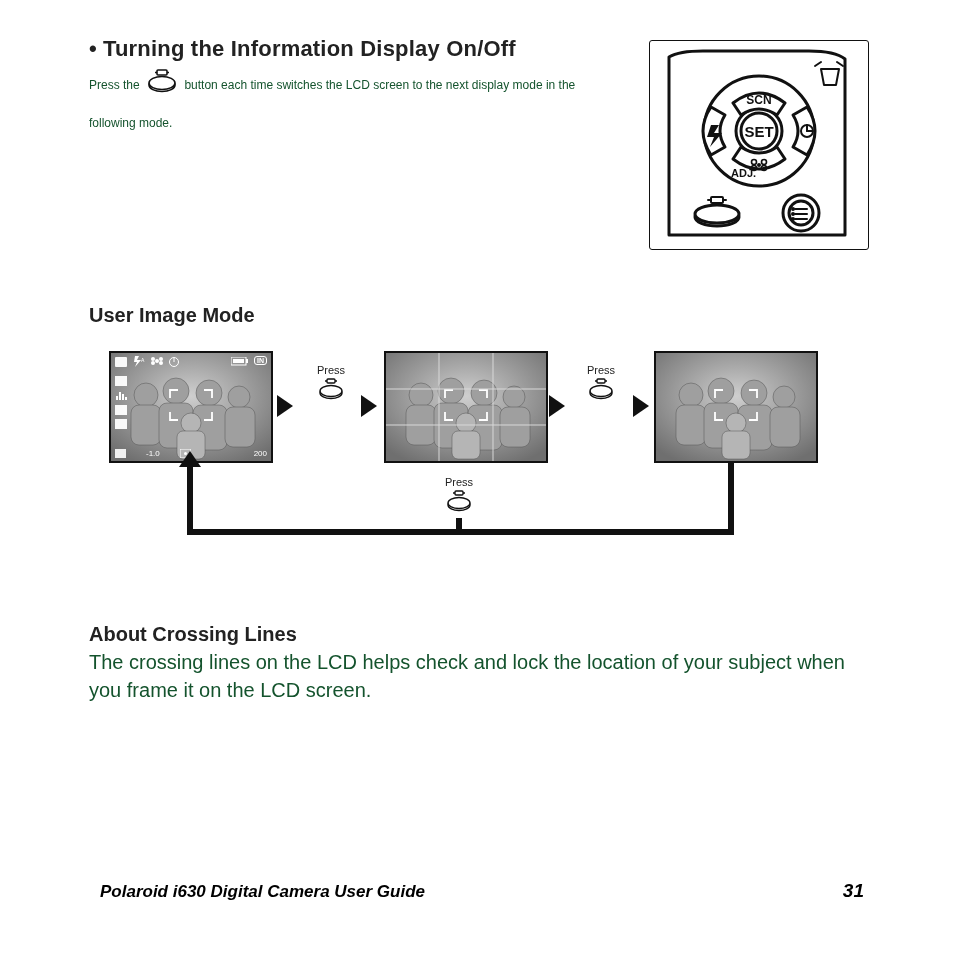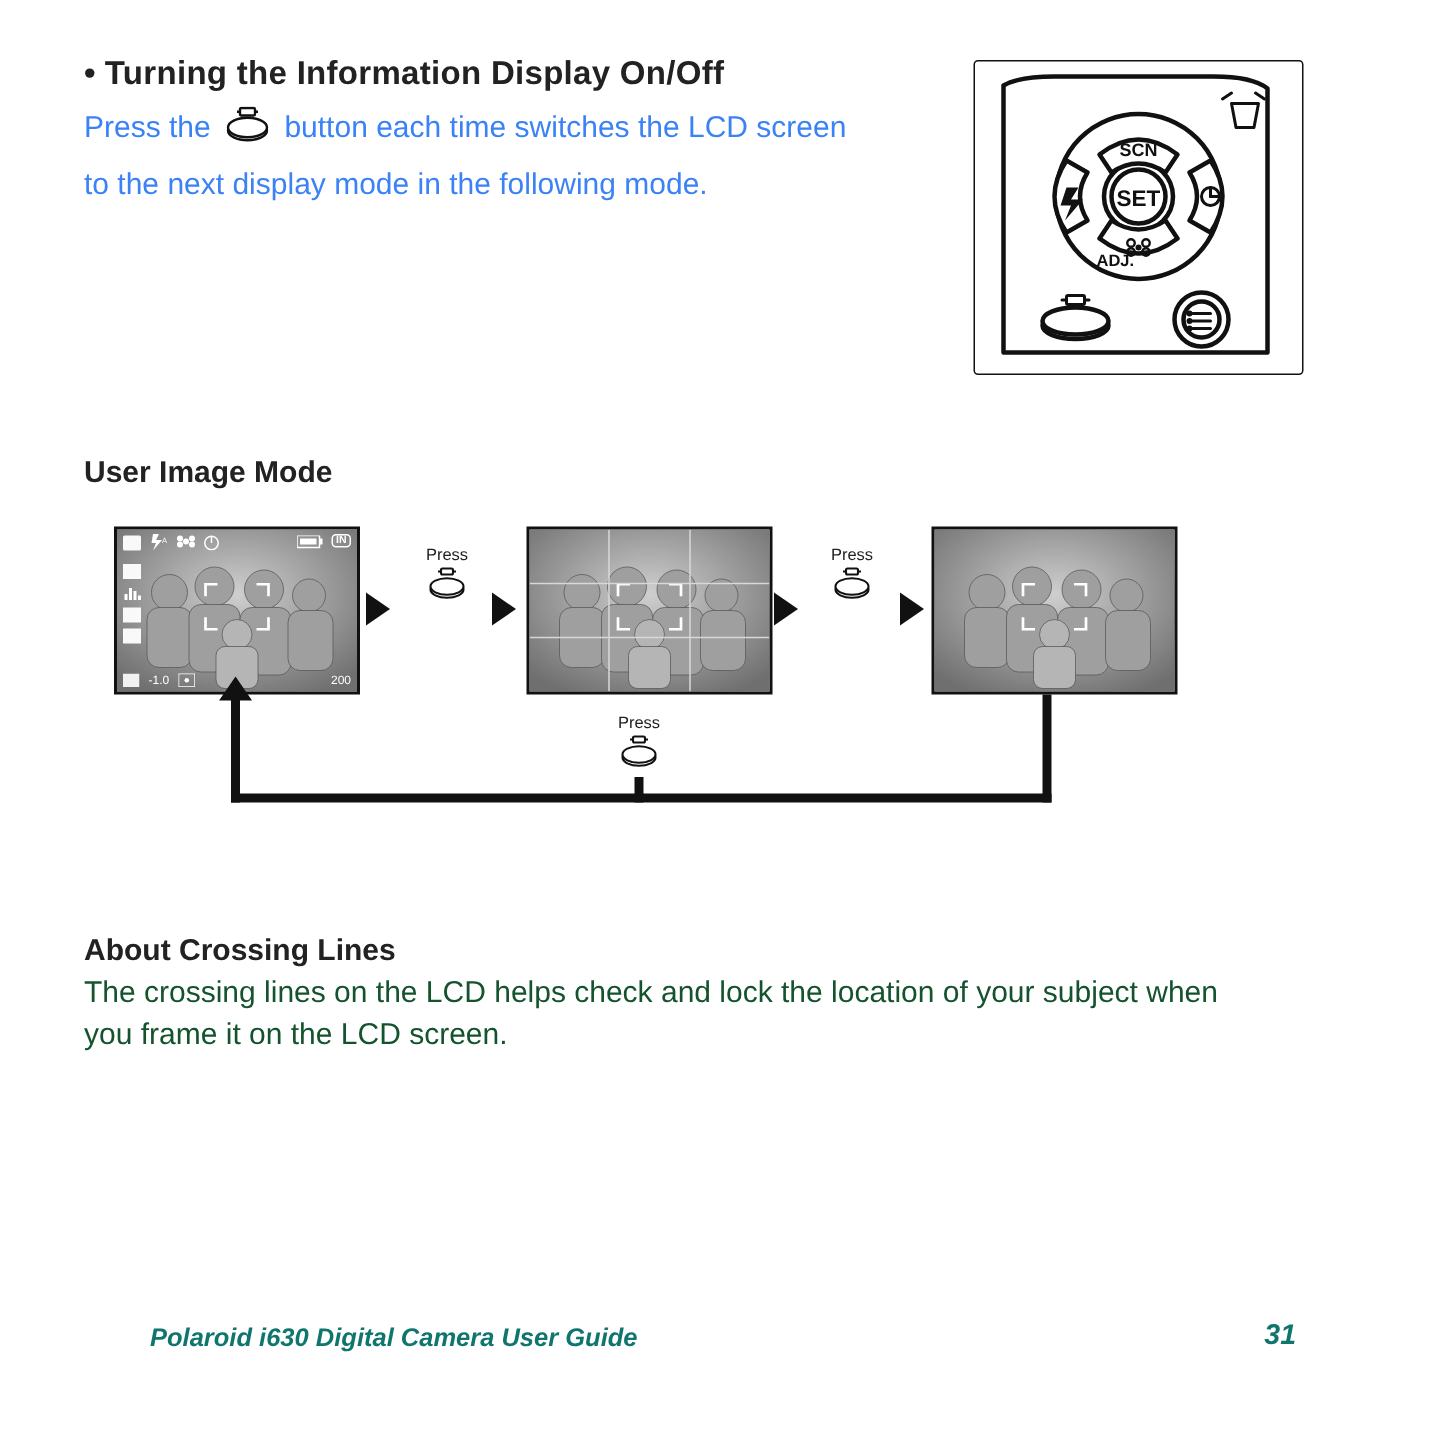--- a/index.html
+++ b/index.html
@@ -10,33 +10,33 @@
     background: #fff;
     font-family: "Helvetica Neue", Helvetica, Arial, sans-serif;
     color: #222;
     position: relative;
   }
   .page {
     position: relative;
     width: 954px;
     height: 954px;
     box-sizing: border-box;
-    padding: 36px 85px 0 56px;
+    padding: 36px 85px 0 89px;
   }
   .sec-title {
     font-size: 22px;
     font-weight: 700;
     letter-spacing: 0.2px;
     margin: 0 0 6px 0;
   }
   .sec-title .bullet { margin-right: 6px; }
   .para, .para2 {
-    font-size: 20px;
+    font-size: 12px;
     line-height: 34px;
-    color: #3b82f6;
+    color: #14532d;
     max-width: 520px;
     margin: 0;
   }
   .para .inline-icon {
     display: inline-block;
     vertical-align: -4px;
     margin: 0 4px;
   }
   .top-row {
     display: flex;
@@ -73,21 +73,21 @@
   .footer {
     position: absolute;
     left: 100px;
     right: 90px;
     bottom: 52px;
     display: flex;
     align-items: flex-end;
     justify-content: space-between;
     font-style: italic;
     font-weight: 700;
-    color: #0f766e;
+    color: #000000;
     font-size: 17px;
   }
   .footer .left .l1 { margin: 0; }
   .footer .left .l2 { margin: 2px 0 0 0; }
   .footer .pg { font-size: 19px; }
 
   
   .diagram {
     position: relative;
     width: 770px;
@@ -117,21 +117,21 @@
   }
   .ic { width:12px;height:10px; background:#fff; opacity:.95; border-radius:1px; }
   .corner-in {
     position:absolute; right:4px; top:3px;
     color:#fff; font-size:7px; font-weight:700;
     border:1px solid #fff; border-radius:3px; padding:0 2px;
     background:rgba(255,255,255,.05);
   }
   .side-left { position:absolute; left:4px; top:23px; display:flex; flex-direction:column; gap:4px;}
   .sq { width:12px;height:10px; background:#fff; opacity:.95;}
-  .bottom-row { position:absolute; left:4px; bottom:3px; right:4px; display:flex; gap:6px; align-items:center; color:#fff; font-size:8px;}
+  .bottom-row { position:absolute; left:4px; bottom:3px; right:4px; display:flex; gap:20px; align-items:center; color:#fff; font-size:8px;}
   .bottom-row .sp { flex:1;}
   .af {
     position:absolute; left:50%; top:50%; transform:translate(-50%,-50%);
     pointer-events:none;
   }
   .press {
     position:absolute; top:13px; text-align:center; width:60px; font-size:11px; color:#222;
   }
   .press1{ left:192px;}
   .press2{ left:462px;}

